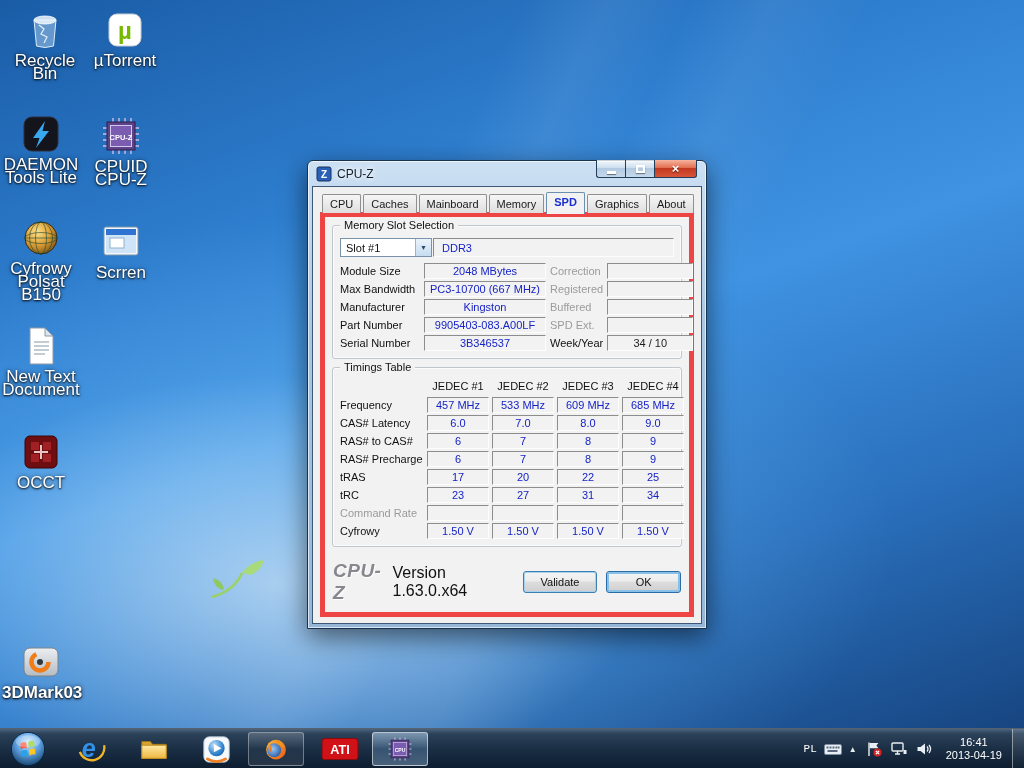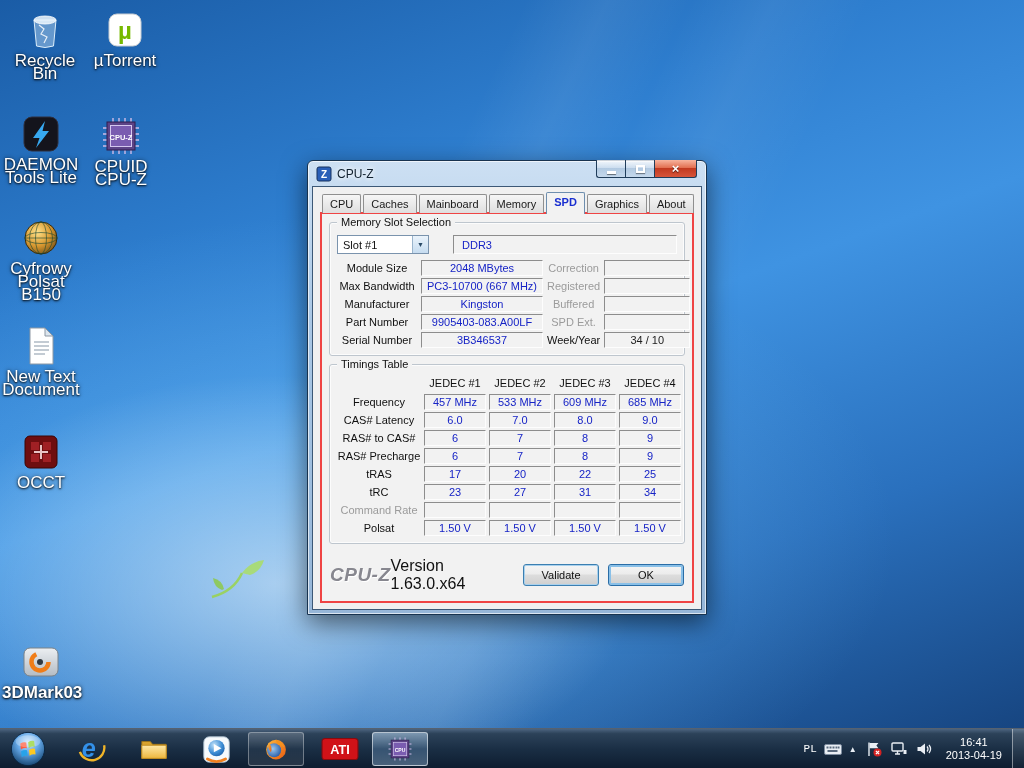--- a/index.html
+++ b/index.html
@@ -46,37 +46,37 @@
   .g-max { width:9px; height:8px; border:2px solid #fff; box-shadow:0 1px 1px rgba(0,0,0,0.4); }
   .g-close { color:#fff; font-size:13px; font-weight:bold; line-height:1; text-shadow:0 1px 1px rgba(0,0,0,0.6); }
 
   .win-client { margin:0 4px 4px; background:#f0f0f0; border:1px solid #3c5876; padding:7px 7px 6px; }
 
   .tabstrip { display:flex; padding-left:2px; position:relative; z-index:2; }
   .tab { font-size:11px; padding:3px 7px; background:linear-gradient(#f6f6f6,#dedede);
     border:1px solid #8f8f8f; border-bottom:none; border-radius:2px 2px 0 0; margin-right:2px; color:#1a1a1a; cursor:default; }
   .tab.active { background:#f2f2f2; color:#1a2fd0; font-weight:bold; border-color:#6e8eae;
     margin-top:-2px; padding-bottom:5px; margin-bottom:-1px; }
-  .tabpage { position:relative; border:2px solid #ef4444; background:#f2f2f2; margin-top:-1px; padding:8px 7px 5px; }
+  .tabpage { position:relative; border:5px solid #ef4444; background:#f2f2f2; margin-top:-1px; padding:8px 7px 5px; }
 
   .groupbox { position:relative; border:1px solid #bec6ce; box-shadow:inset 0 0 0 1px #fcfcfc;
     border-radius:3px; padding:12px 7px 7px; margin-bottom:8px; }
   .gb-title { position:absolute; top:-7px; left:7px; background:#f2f2f2; padding:0 4px; font-size:11px; color:#101010; }
 
-  .slotrow { display:flex; gap:24px; margin-bottom:6px; }
+  .slotrow { display:flex; gap:1px; margin-bottom:6px; }
   .combo { width:92px; height:19px; background:#fff; border:1px solid #7a93ad; display:flex; align-items:center; font-size:11px; cursor:default; }
   .combo .cv { flex:1; padding-left:5px; color:#101010; }
   .combo .arrow { width:16px; height:17px; border-left:1px solid #9ab4cc;
     background:linear-gradient(#eaf3fb,#c6dcf0); display:flex; align-items:center; justify-content:center;
     font-size:7px; color:#2a4a66; }
   .memtype-box { flex:1; height:19px; border:1px solid; border-color:#8d8d8d #fdfdfd #fdfdfd #8d8d8d;
     font-size:11px; color:#1623c6; display:flex; align-items:center; padding-left:8px; }
 
   .fieldgrid { display:grid; grid-template-columns:80px 122px 1fr 86px; column-gap:4px; row-gap:2px; align-items:center; }
-  .flabel { font-size:11px; text-align:center; color:#101010; white-space:nowrap; }
+  .flabel { font-size:11px; text-align:left; color:#101010; white-space:nowrap; }
   .flabel.dim { color:#9b9b9b; }
   .vbox { height:16px; border:1px solid; border-color:#8d8d8d #fdfdfd #fdfdfd #8d8d8d; background:#f2f2f2;
     font-size:11px; color:#1623c6; text-align:center; line-height:14px; overflow:hidden; white-space:nowrap; }
   .vbox.black { color:#1c1c1c; }
 
   .timegrid { display:grid; grid-template-columns:84px 62px 62px 62px 62px; column-gap:3px; row-gap:2px;
     align-items:center; justify-content:start; }
   .thead { font-size:11px; text-align:center; color:#101010; height:15px; }
 
   .footer { display:flex; align-items:center; padding:5px 1px 3px; }
@@ -173,20 +173,29 @@
       <g fill="none" stroke="rgba(25,70,50,0.6)" stroke-width="1">
         <ellipse cx="22" cy="22" rx="16" ry="5.5"></ellipse>
         <ellipse cx="22" cy="22" rx="5.5" ry="16"></ellipse>
         <ellipse cx="22" cy="22" rx="11.5" ry="16"></ellipse>
         <line x1="6" y1="22" x2="38" y2="22"></line>
       </g>
     </svg>
     <div class="lbl">Cyfrowy Polsat B150</div>
   </div>
 
+  <div class="desk-icon" id="icon-scrren">
+    <svg class="ic" viewBox="0 0 44 44">
+      <rect x="5" y="7" width="34" height="28" rx="2" fill="#f4f8fb" stroke="#7d96ad"></rect>
+      <rect x="7" y="9" width="30" height="6" fill="#2f74d0"></rect>
+      <rect x="7" y="15" width="30" height="18" fill="#cfe4f7"></rect>
+      <rect x="11" y="18" width="14" height="10" fill="#ffffff" stroke="#8fb0cc"></rect>
+    </svg>
+    <div class="lbl">Scrren</div>
+  </div>
 
   <div class="desk-icon" id="icon-newtext">
     <svg class="ic" viewBox="0 0 44 44">
       <path d="M11 4 h15 l8 8 v28 H11 Z" fill="#ffffff" stroke="#8d98a4"></path>
       <path d="M26 4 l8 8 h-8 Z" fill="#dde6ee" stroke="#8d98a4"></path>
       <g stroke="#9aa8b6" stroke-width="1.2">
         <line x1="15" y1="18" x2="30" y2="18"></line>
           <line x1="15" y1="22" x2="30" y2="22"></line>
         <line x1="15" y1="26" x2="30" y2="26"></line>
           <line x1="15" y1="30" x2="26" y2="30"></line>
@@ -336,21 +345,21 @@
             <div class="vbox">27</div>
             <div class="vbox">31</div>
             <div class="vbox">34</div>
 
             <span class="flabel dim">Command Rate</span>
             <div class="vbox"></div>
             <div class="vbox"></div>
             <div class="vbox"></div>
             <div class="vbox"></div>
 
-            <span class="flabel">Polsat</span>
+            <span class="flabel">Cyfrowy</span>
             <div class="vbox">1.50 V</div>
             <div class="vbox">1.50 V</div>
             <div class="vbox">1.50 V</div>
             <div class="vbox">1.50 V</div>
           </div>
         </div>
 
         <div class="footer">
           <span class="logo">CPU-Z</span>
           <span class="version">Version 1.63.0.x64</span>

